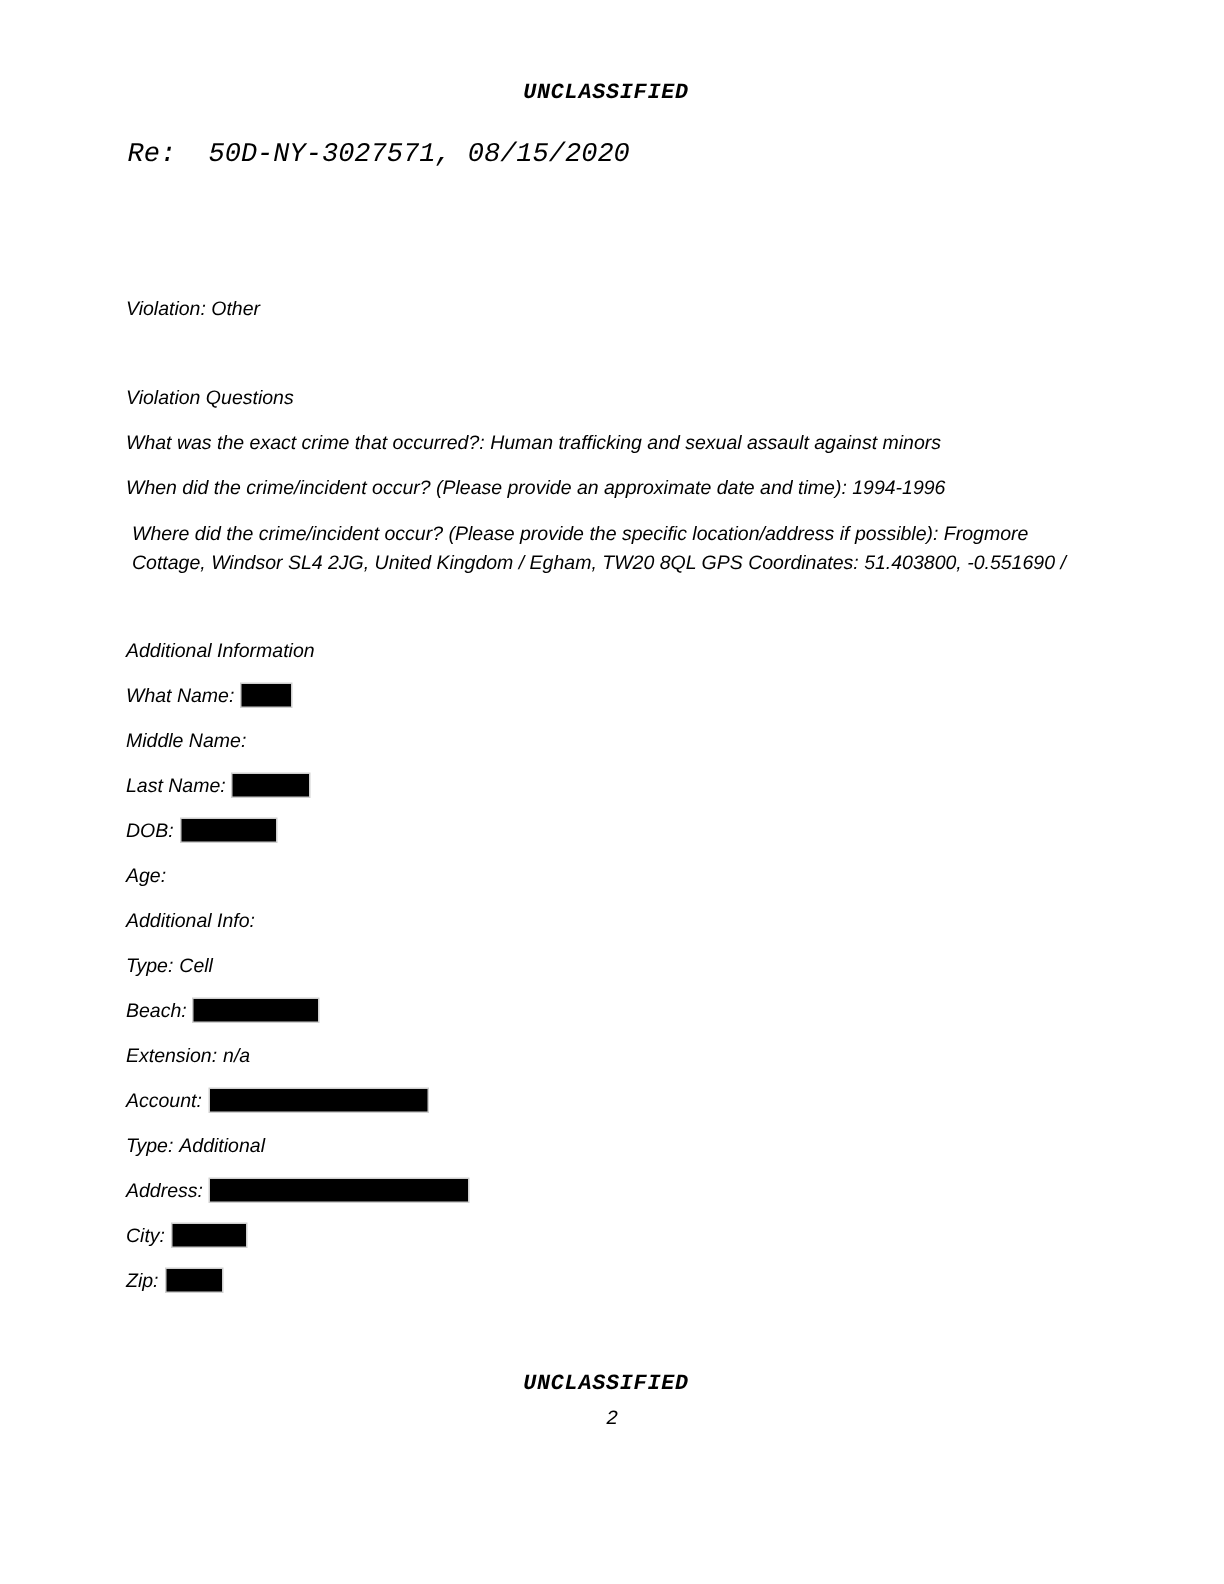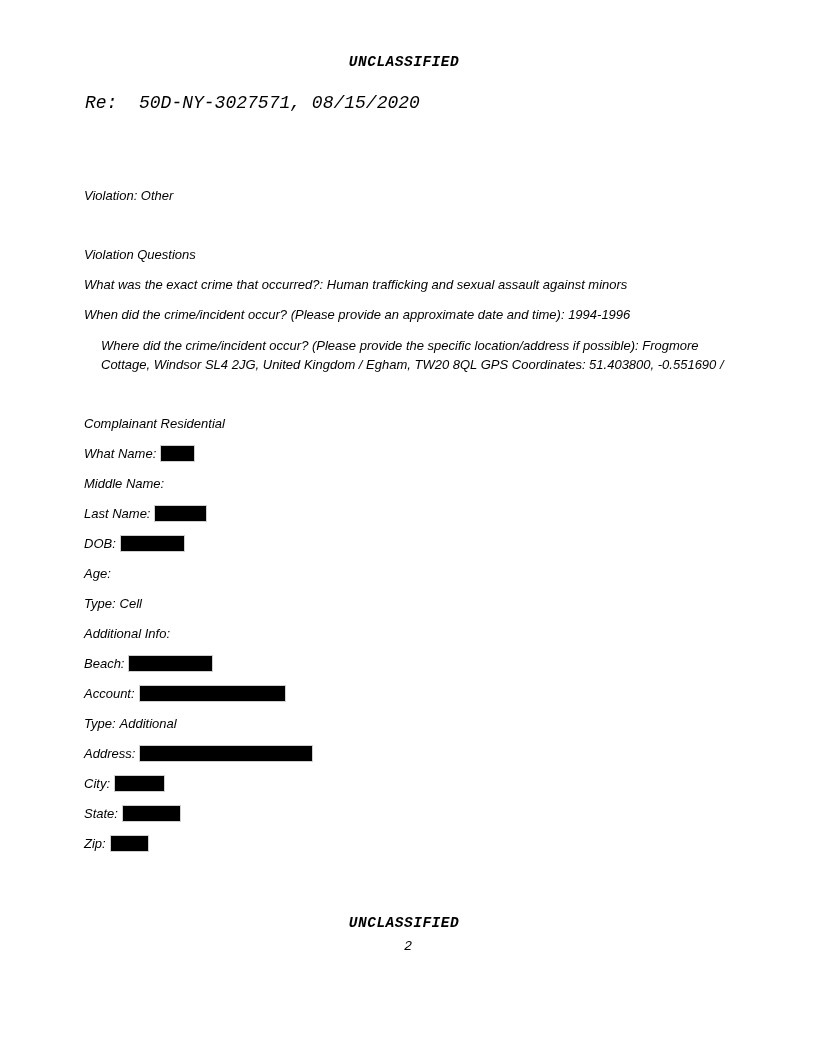--- a/index.html
+++ b/index.html
@@ -32,39 +32,39 @@
     position: absolute;
     top: 95px;
     left: 85px;
     font-family: "Liberation Mono", monospace;
     font-size: 18px;
     line-height: 16px;
     white-space: pre;
   }
   .doc-body {
     position: absolute;
-    top: 186px;
+    top: 196px;
     left: 84px;
     width: 650px;
     font-family: "Liberation Sans", sans-serif;
     font-size: 13px;
     line-height: 19px;
   }
   .line {
     margin: 0 0 11px 0;
     white-space: nowrap;
   }
   .violation-line {
     margin-bottom: 40px;
   }
   .q-when {
     margin-bottom: 12px;
   }
   .where-group {
-    margin: 0 0 40px 17px;
+    margin: 0 0 40px 4px;
   }
   .where-group .wrapped-line {
     white-space: nowrap;
   }
   .field-value {
     margin-left: 4px;
   }
   .redaction-box {
     display: inline-block;
     height: 15px;
@@ -113,36 +113,36 @@
 
     <p class="line">What was the exact crime that occurred?: Human trafficking and sexual assault against minors</p>
 
     <p class="line q-when">When did the crime/incident occur? (Please provide an approximate date and time): 1994-1996</p>
 
     <div class="where-group">
       <div class="wrapped-line">Where did the crime/incident occur? (Please provide the specific location/address if possible): Frogmore</div>
       <div class="wrapped-line">Cottage, Windsor SL4 2JG, United Kingdom / Egham, TW20 8QL GPS Coordinates: 51.403800, -0.551690 /</div>
     </div>
 
-    <p class="line">Complainant Residential</p>
+    <p class="line">Additional Information</p>
 
     <div>
         <p class="line"><span>What Name:</span><span class="redaction-box" style="width: 33px;"></span></p>
         <p class="line"><span>Middle Name:</span></p>
         <p class="line"><span>Last Name:</span><span class="redaction-box" style="width: 51px;"></span></p>
         <p class="line"><span>DOB:</span><span class="redaction-box" style="width: 63px;"></span></p>
         <p class="line"><span>Age:</span></p>
+        <p class="line"><span>Additional Info:</span></p>
         <p class="line"><span>Type:</span><span class="field-value">Cell</span></p>
-        <p class="line"><span>Additional Info:</span></p>
         <p class="line"><span>Beach:</span><span class="redaction-box" style="width: 83px;"></span></p>
+        <p class="line"><span>Extension:</span><span class="field-value">n/a</span></p>
         <p class="line"><span>Account:</span><span class="redaction-box" style="width: 145px;"></span></p>
         <p class="line"><span>Type:</span><span class="field-value">Additional</span></p>
         <p class="line"><span>Address:</span><span class="redaction-box" style="width: 172px;"></span></p>
         <p class="line"><span>City:</span><span class="redaction-box" style="width: 49px;"></span></p>
-        <p class="line"><span>State:</span><span class="redaction-box" style="width: 57px;"></span></p>
         <p class="line"><span>Zip:</span><span class="redaction-box" style="width: 37px;"></span></p>
       </div>
 
   </div>
 
   <div class="doc-footer">UNCLASSIFIED</div>
 
   <div class="page-number">2</div>
 
 </div>

